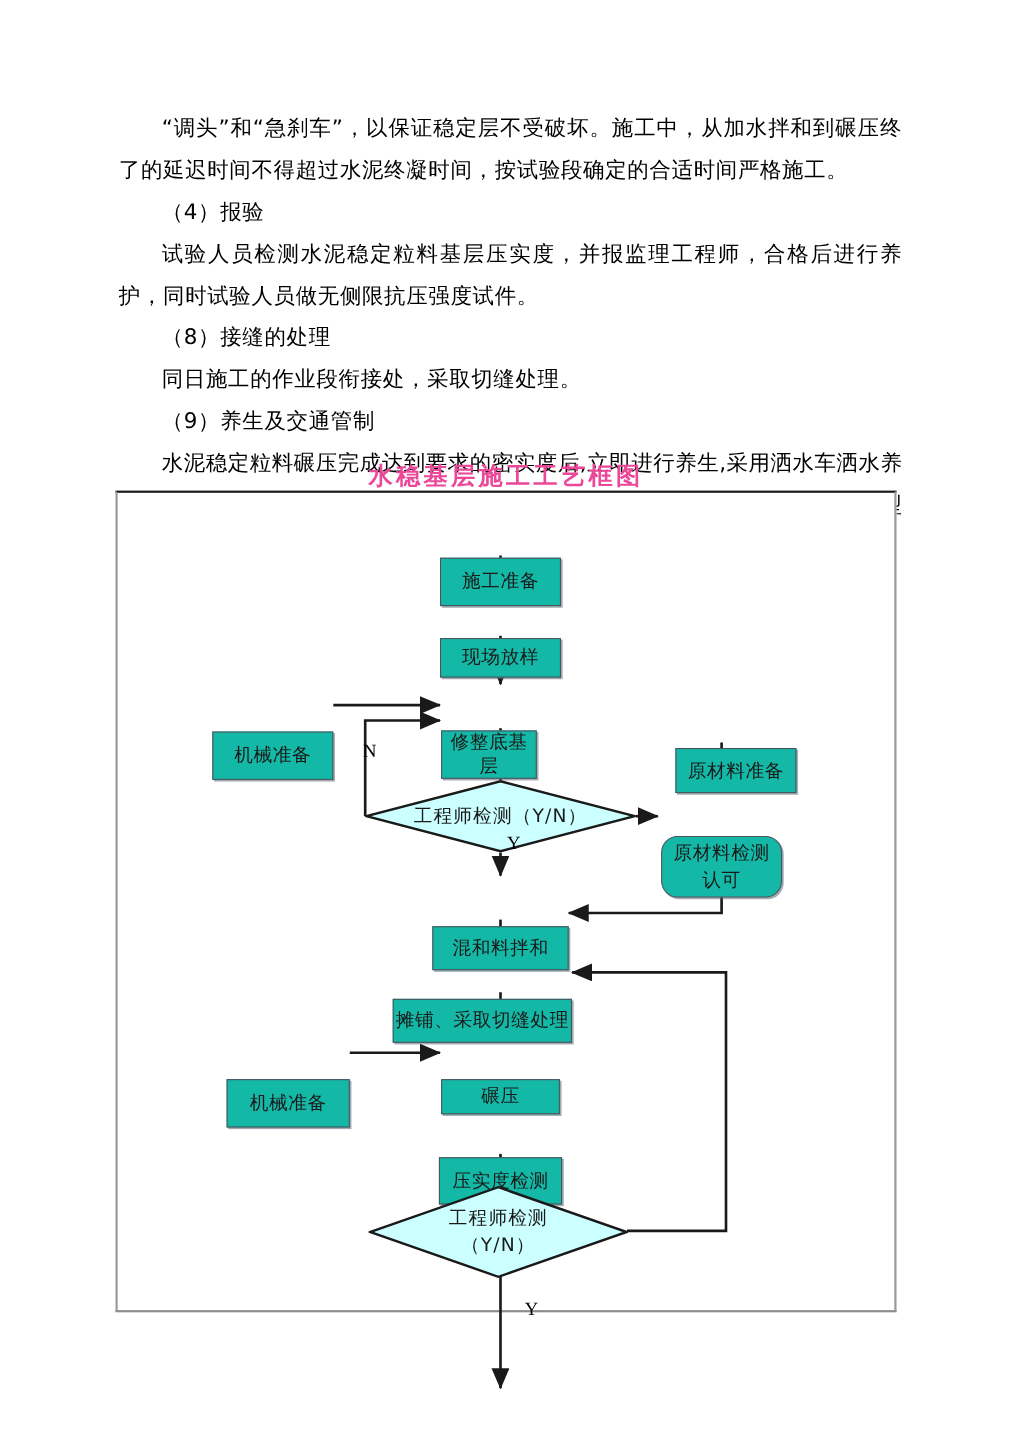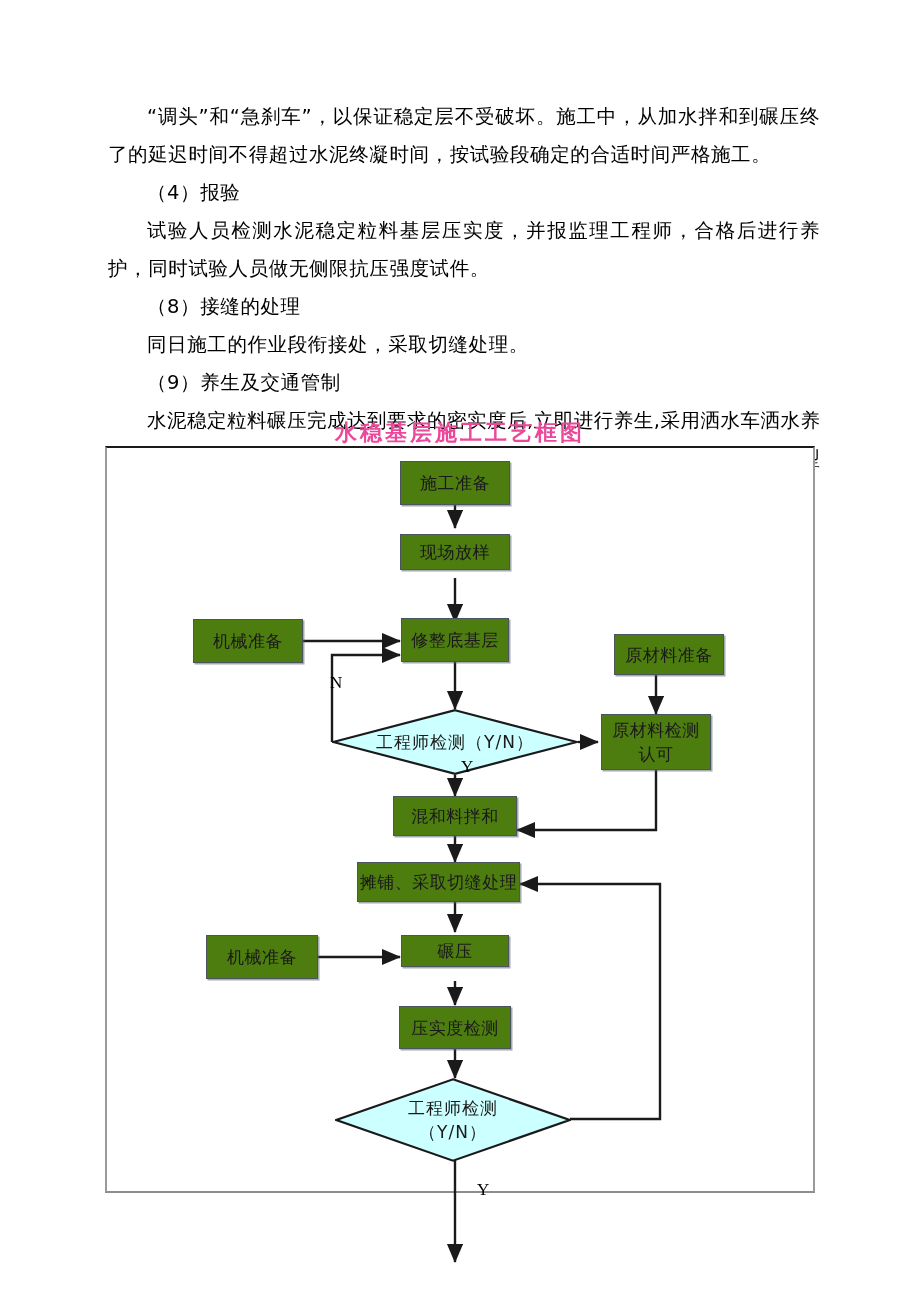--- a/index.html
+++ b/index.html
@@ -77,34 +77,35 @@
     left: 0;
     top: 0;
     width: 920px;
     height: 1302px;
     pointer-events: none;
   }
 
   
   .node {
     position: absolute;
-    background: #4d7c0f;
+    background: #14b8a6;
     border: 1.5px solid #4a5560;
     box-sizing: border-box;
     display: flex;
     align-items: center;
     justify-content: center;
     font-size: 17px;
     line-height: 22px;
     letter-spacing: 0.5px;
     text-align: center;
     color: #1a1a1a;
     box-shadow: 1.5px 1.5px 0 rgba(90,100,110,0.55);
-  }
-  .node.two-line { line-height: 24px; }
+    margin-top: 46px;
+  }
+  .node.two-line { line-height: 24px; border-radius: 15px; }
 
   .diamond-wrap {
     position: absolute;
   }
   .diamond-wrap svg { display: block; }
   .diamond-label {
     position: absolute;
     left: 0; top: 0;
     width: 100%;
     height: 100%;
@@ -192,21 +193,21 @@
   </div>
 
   <div class="node" style="left:400px; top:534px; width:110px; height:36px;">
     <span>现场放样</span>
   </div>
 
   <div class="node" style="left:193px; top:619px; width:110px; height:44px;">
     <span>机械准备</span>
   </div>
 
-  <div class="node" style="left:401px; top:618px; width:108px; height:44px;">
+  <div class="node" style="left:401px; top:618px; width:87px; height:44px;">
     <span>修整底基层</span>
   </div>
 
   <div class="node" style="left:614px; top:634px; width:110px; height:41px;text-align:center;">
     <span>原材料准备</span>
   </div>
 
   <div class="diamond-wrap" style="left:332px; top:709px; width:246px; height:66px;">
     <svg width="246" height="66" viewBox="0 0 246 66" xmlns="http://www.w3.org/2000/svg">
       <polygon points="123,1.2 244.8,33 123,64.8 1.2,33" fill="#CCFFFF" stroke="#1A1A1A" stroke-width="2.2" stroke-linejoin="miter"></polygon>

